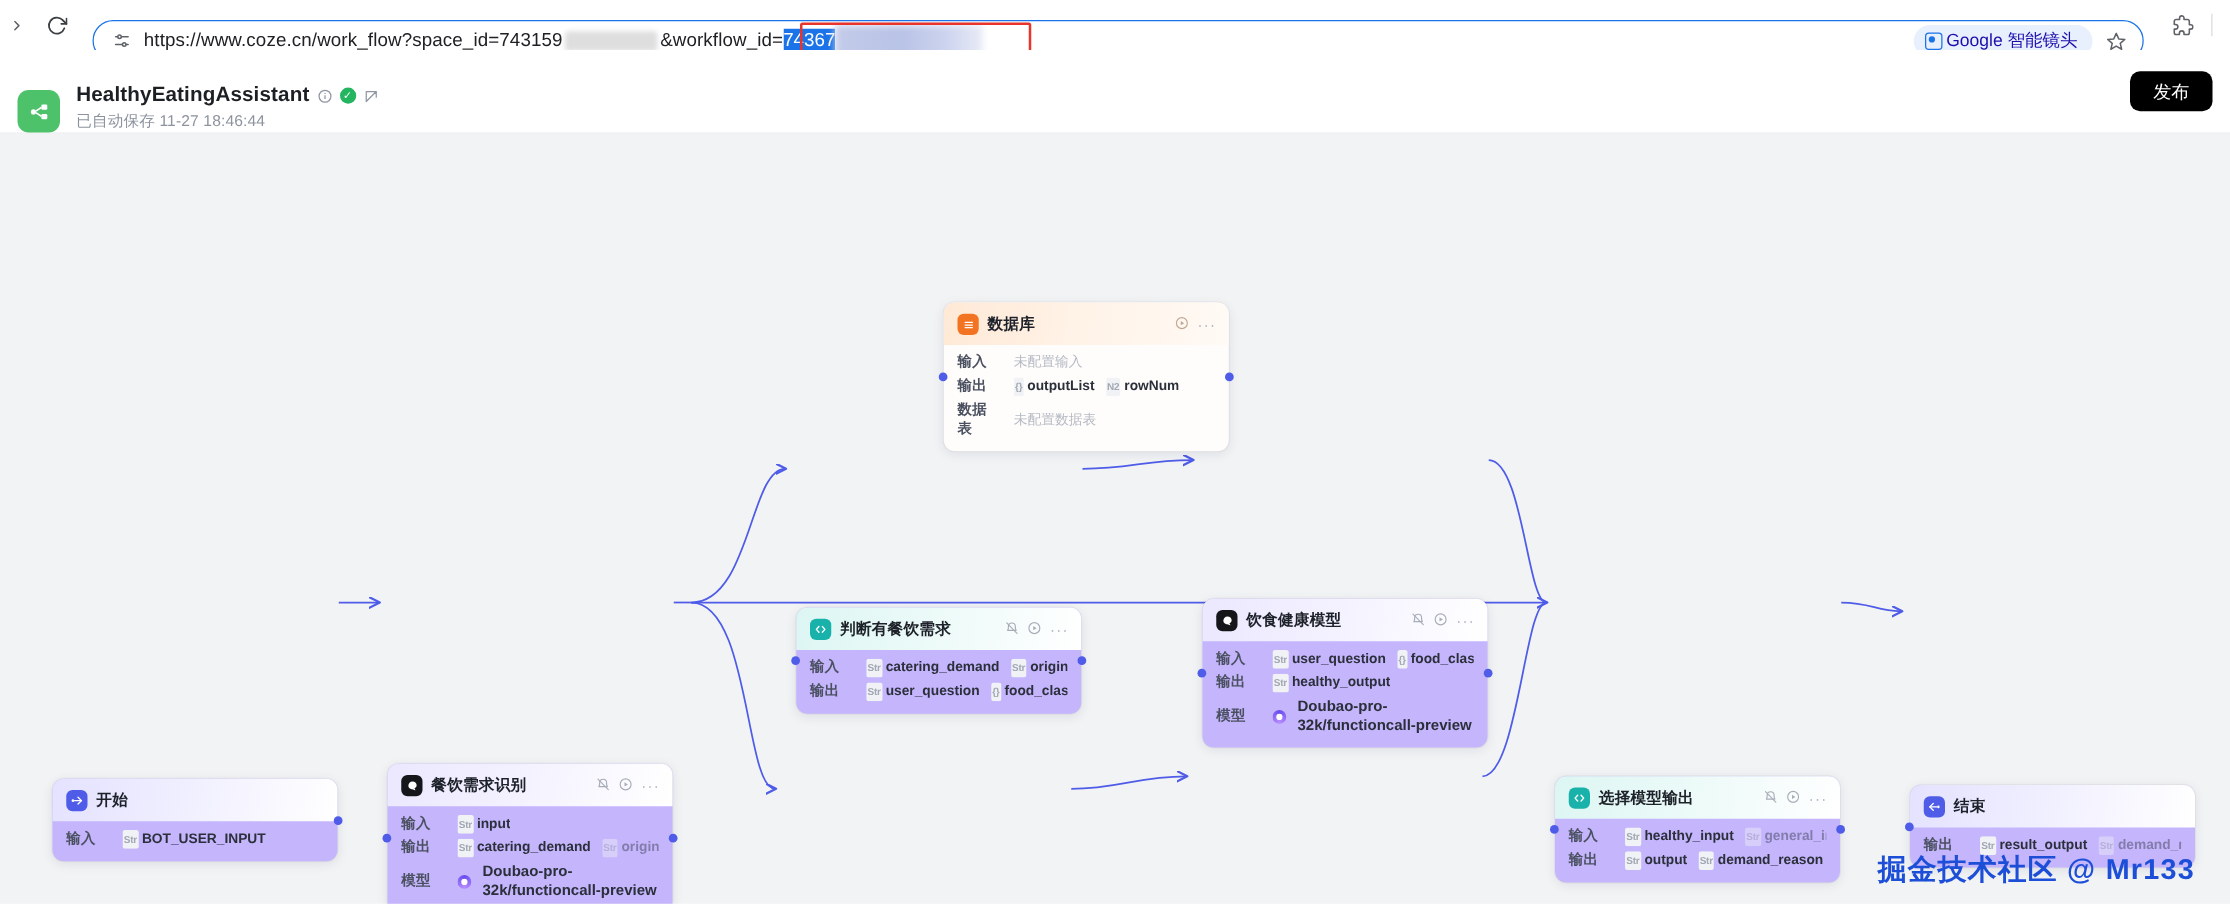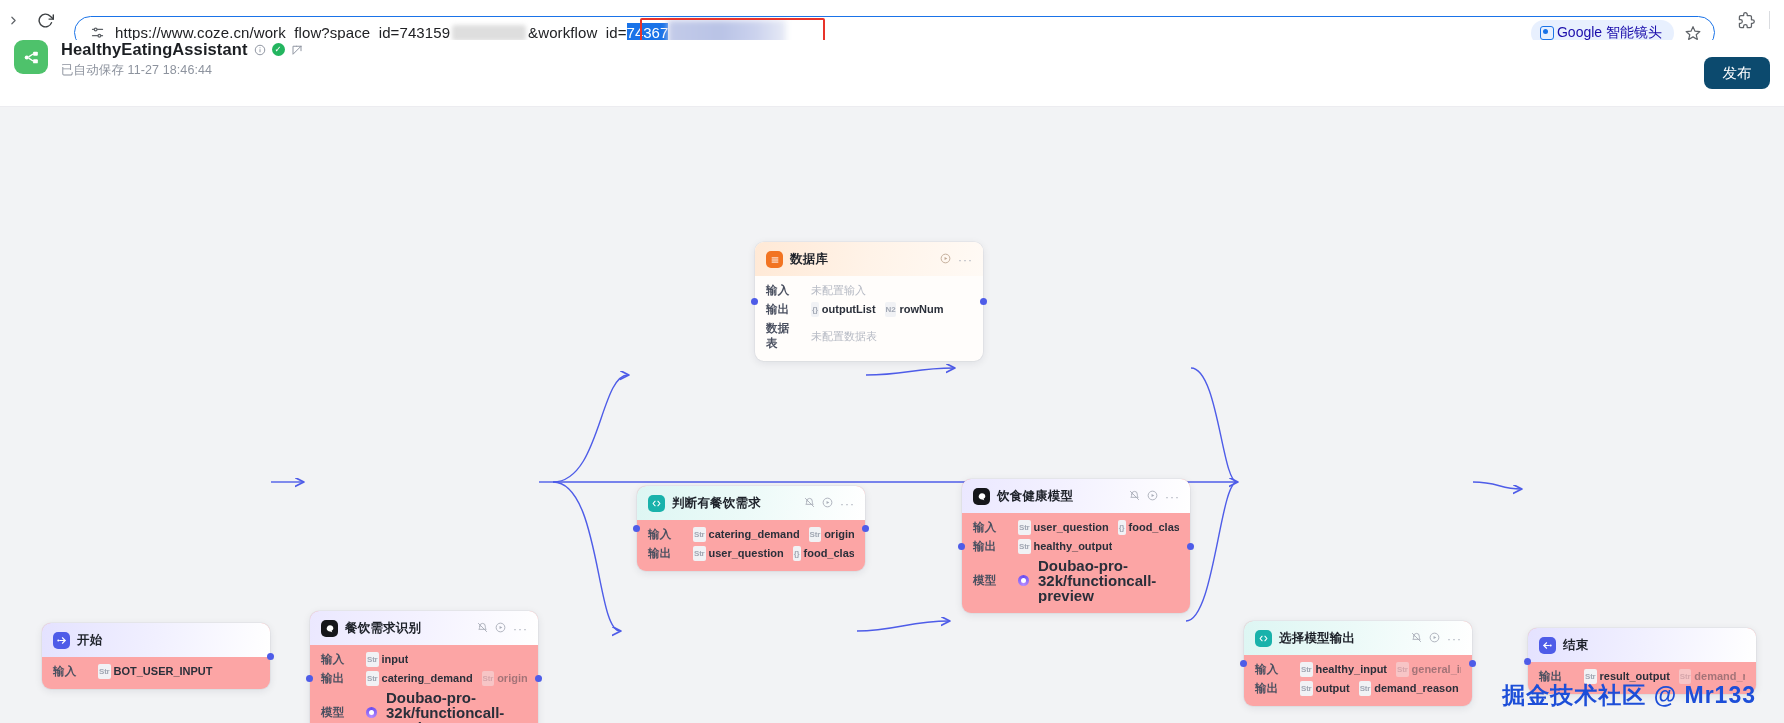--- a/index.html
+++ b/index.html
@@ -113,21 +113,21 @@
     margin-right: 8px; gap: 2px;
   }
   .divider-v { width: 1px; height: 18px; background: #dadce0; margin: 0 6px; }
 
   
   .app-header {
     position: absolute; left: 0; top: 40px;
     width: 1784px; height: 67px;
     background: #ffffff;
     border-bottom: 1px solid #ececf0;
-    display: flex; align-items: flex-start;
+    display: flex; align-items: flex-end;
   }
   .app-logo {
     width: 34px; height: 34px; border-radius: 9px;
     background: #4ec26b;
     margin-left: 14px;
     display: flex; align-items: center; justify-content: center;
   }
   .app-titles { margin-left: 13px; }
   .app-title-row {
     display: flex; align-items: center; gap: 6px;
@@ -144,42 +144,42 @@
     display: inline-flex; align-items: center; justify-content: center;
     color: #fff; font-size: 8.5px; line-height: 1;
   }
   .app-sub {
     font-size: 12.5px; color: #8d939e;
     margin-top: 3px; letter-spacing: .1px;
   }
   .publish-btn {
     position: absolute; right: 14px; top: 17px;
     height: 32px; min-width: 66px;
-    background: #0c4a6e;
+    background: #000000;
     color: #ffffff;
     font-size: 14.5px;
     border: none; border-radius: 8px;
     display: flex; align-items: center; justify-content: center;
     cursor: pointer;
   }
 
   
   .canvas {
     position: absolute; left: 0; top: 107px;
     width: 1784px; height: 616px;
     background: #f2f3f5;
     overflow: hidden;
   }
   .canvas-inner { position: absolute; inset: 0; }
   .edges { position: absolute; left: 0; top: 0; width: 1784px; height: 616px; }
 
   
   .node {
     position: absolute;
-    background: #fca5a5;
+    background: #c4b5fd;
     border-radius: 9px;
     box-shadow: 0 2px 9px rgba(16,24,40,.09), 0 0 0 .8px rgba(20,25,40,.045);
     padding: 9px 11px 10px 11px;
     font-size: 11.5px;
   }
   .node-head {
     display: flex; align-items: center; gap: 7px;
     margin: -9px -11px 7px -11px;
     padding: 9px 10px 8px 11px;
     border-radius: 9px 9px 0 0;
@@ -240,21 +240,21 @@
   .model-dot {
     width: 11px; height: 11px; border-radius: 50%;
     background: conic-gradient(#6a4df0, #b58bff, #6a4df0);
     display: inline-block; flex: 0 0 11px;
     position: relative;
   }
   .model-dot::after {
     content: ""; position: absolute; inset: 3px;
     background: #fff; border-radius: 50%;
   }
-  .model-txt { font-size: 15px; color: #2a2f3a; font-weight: 600; }
+  .model-txt { font-size: 12px; color: #2a2f3a; font-weight: 600; }
 
   
   .port {
     position: absolute; width: 7px; height: 7px;
     border-radius: 50%; background: #4e5ce8;
     top: 50%; margin-top: -3.5px;
   }
   .port.in  { left: -4px; }
   .port.out { right: -4px; }
 

